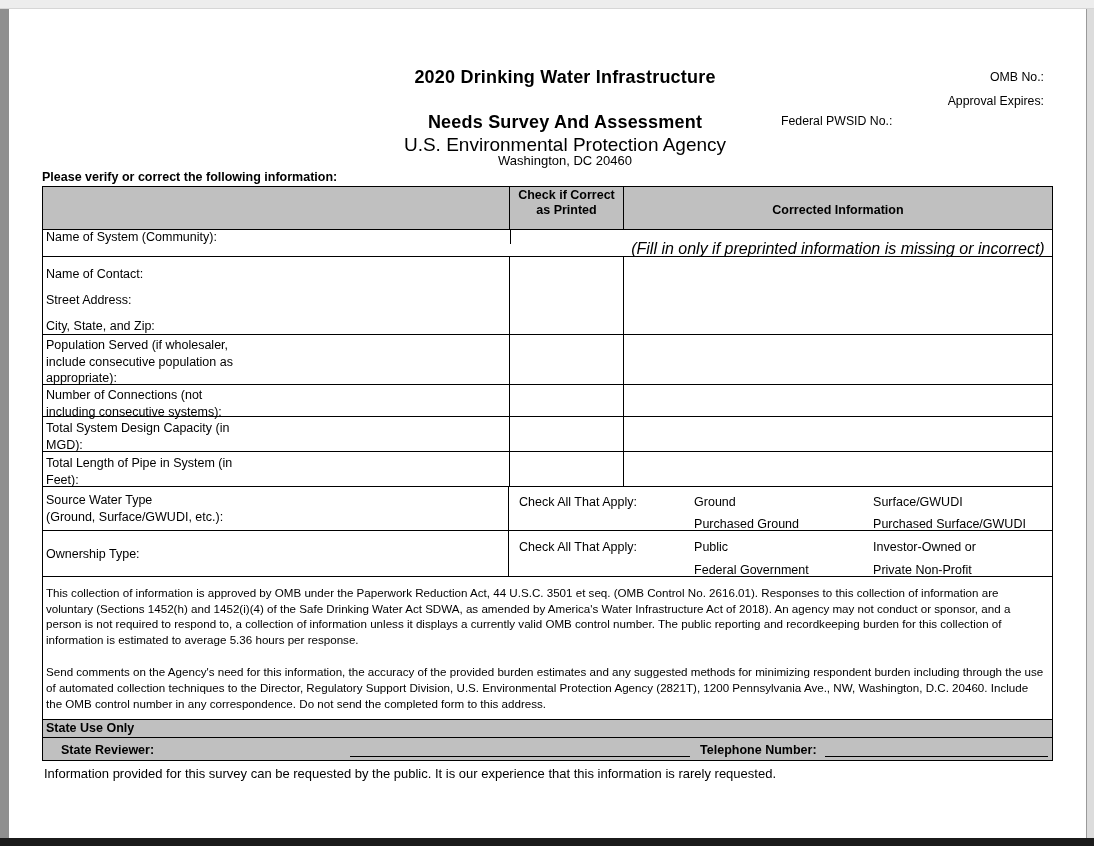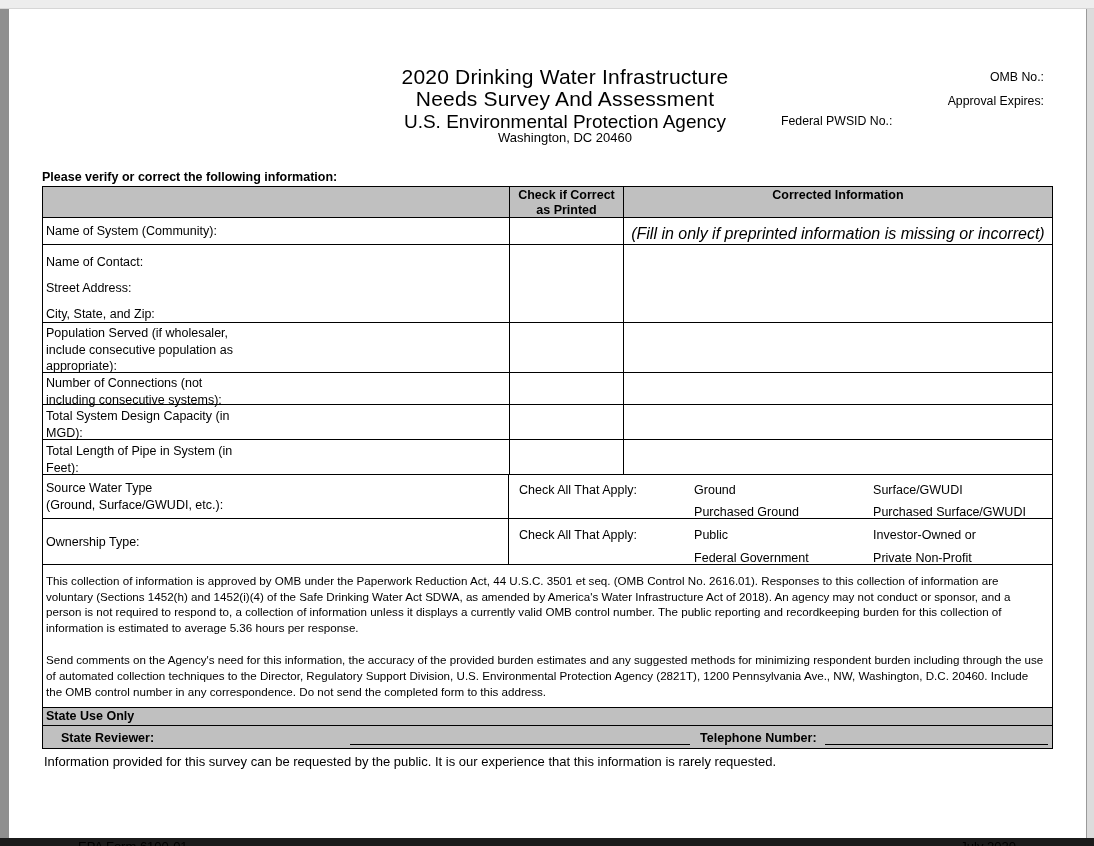--- a/index.html
+++ b/index.html
@@ -11,46 +11,46 @@
   .edge-left   { position: absolute; top: 9px; left: 0; width: 9px; bottom: 8px; background: #8f8f8f; }
   .edge-bottom { position: absolute; bottom: 0; left: 0; width: 100%; height: 8px; background: #1b1b1b; }
   .edge-right  { position: absolute; top: 9px; right: 0; width: 8px; bottom: 8px; background: #dcdcdc; border-left: 1px solid #9a9a9a; }
 
   .page { position: absolute; top: 10px; left: 9px; right: 9px; bottom: 8px; background: #fff; }
   .content { padding: 0 33px; position: relative; }
 
   
   .doc-header { position: relative; margin-top: 56px; height: 90px; }
   .title-block { text-align: center; padding-left: 36px; }
-  .title-line { font-size: 21px; font-weight: normal; line-height: 22px; letter-spacing: 0.2px; }
+  .title-line { font-size: 18px; font-weight: bold; line-height: 22px; letter-spacing: 0.2px; margin-top: 23px; }
   .agency-line { font-size: 19px; line-height: 16px; margin-top: 4px; }
   .city-line { font-size: 13px; line-height: 16px; }
   .omb-label { position: absolute; top: 4px; right: 8px; font-size: 12.3px; }
   .approval-label { position: absolute; top: 28px; right: 8px; font-size: 12.3px; }
   .pwsid-label { position: absolute; top: 48px; left: 739px; font-size: 12.3px; }
 
   .instruction { font-size: 12.5px; font-weight: bold; margin-top: 14px; margin-bottom: 2px; }
 
   
   .form-table { width: 1011px; border: 1px solid #000; }
   .trow { display: flex; border-bottom: 1px solid #000; }
   .trow:last-child { border-bottom: none; }
   .c1 { width: 468px; border-right: 1px solid #000; padding-left: 3px; font-size: 12.5px; }
   .c2 { width: 114px; border-right: 1px solid #000; }
   .c3 { width: 429px; }
   .cmerged { width: 543px; font-size: 12.5px; }
   .gray { background: #c0c0c0; }
 
-  .thead-row { height: 31px; }
+  .thead-row { height: 43px; }
   .thead-check { font-size: 12.5px; font-weight: bold; text-align: center; line-height: 14.5px; padding-top: 1px; }
-  .thead-corr  { text-align: center; padding-top: 1px; }
+  .thead-corr  { text-align: center; padding-top: 16px; }
   .thead-corr .t { font-size: 12.5px; font-weight: bold; line-height: 14.5px; }
   .thead-corr .s { font-size: 16px; font-style: italic; line-height: 14px; margin-top: 24px; }
 
-  .r-system  { height: 27px; } .r-system .c1 { display: flex; align-items: center; }
+  .r-system  { height: 27px; flex-direction: column; } .r-system .c1 { display: flex; align-items: center; }
   .r-contact { height: 78px; justify-content: center; } .r-contact .c1 { line-height: 26px; padding-top: 4px; }
   .r-pop     { height: 50px; } .r-pop .c1 { line-height: 16.5px; padding-top: 2px; }
   .r-conn    { height: 32px; } .r-conn .c1 { line-height: 16.5px; padding-top: 2px; }
   .r-cap     { height: 35px; } .r-cap .c1 { line-height: 17px; padding-top: 3px; }
   .r-pipe    { height: 35px; } .r-pipe .c1 { line-height: 17px; padding-top: 3px; }
   .r-source  { height: 44px; } .r-source .c1 { line-height: 17px; display: flex; flex-direction: column; justify-content: center; }
   .r-owner   { height: 46px; } .r-owner .c1 { display: flex; align-items: center; }
 
   .check-apply-cell { display: flex; padding-left: 10px; }
   .check-apply-label { width: 180px; }

